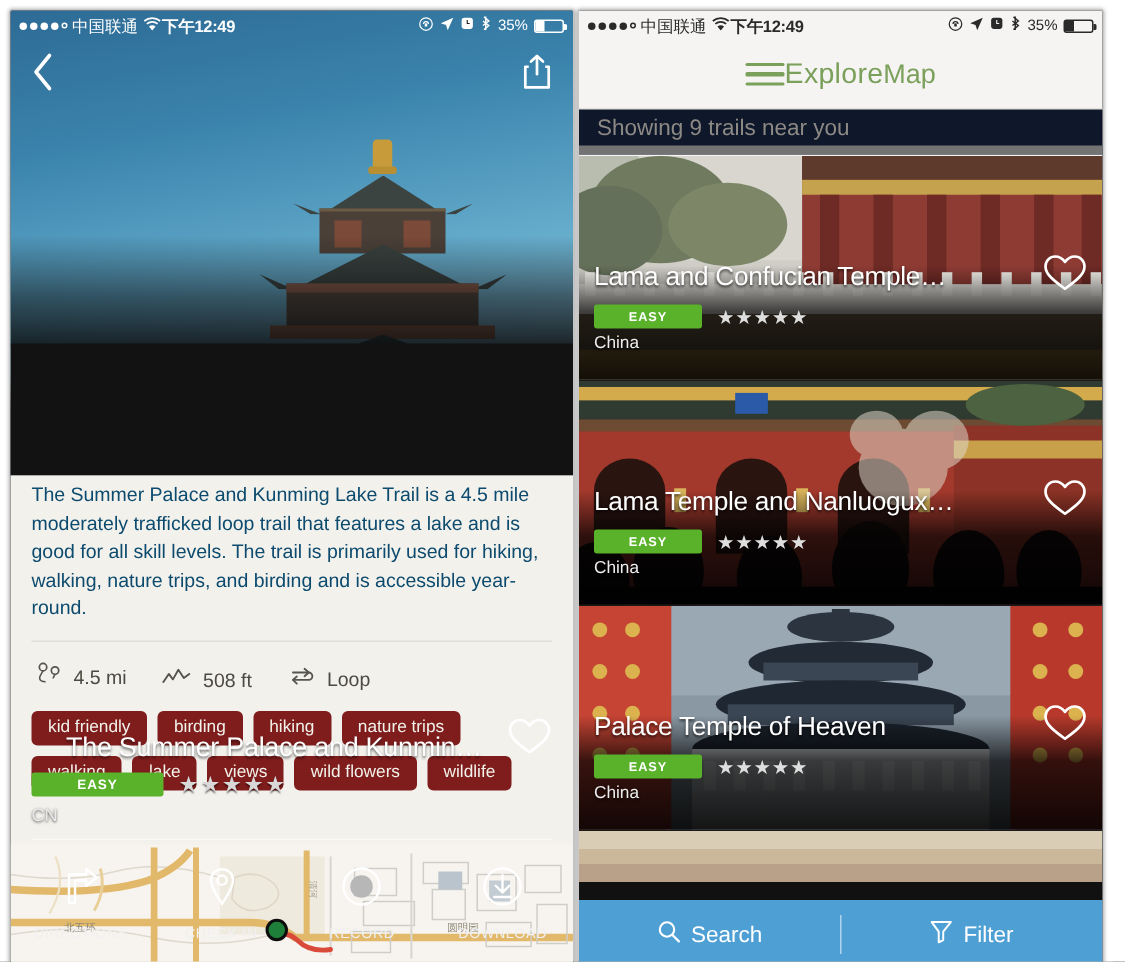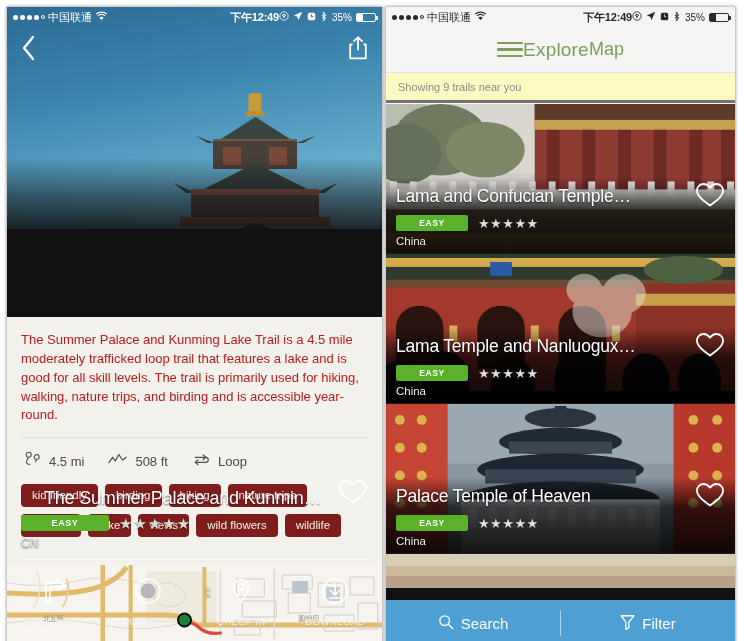--- a/index.html
+++ b/index.html
@@ -29,21 +29,21 @@
     display: flex; align-items: center;
     font-size: 11px; color: #fff;
     padding: 0 6px;
   }
   .sb-left { display: flex; align-items: center; gap: 3px; flex: 0 0 auto; }
   .sb-dots { display: flex; gap: 2px; align-items: center; }
   .sb-dots i { width: 5px; height: 5px; border-radius: 50%; background: #fff; display: block; }
   .sb-dots i.hollow { background: transparent; border: 1px solid #fff; width: 4px; height: 4px; }
   .sb-carrier { font-size: 11px; letter-spacing: 0; }
   .sb-wifi { font-size: 11px; }
-  .sb-time { flex: 1; text-align: right; font-size: 11px; font-weight: bold; letter-spacing: -.2px; }
+  .sb-time { flex: 1; text-align: left; font-size: 11px; font-weight: bold; letter-spacing: -.2px; }
   .sb-right { display: flex; align-items: center; gap: 4px; flex: 0 0 auto; font-size: 10px; }
   .sb-batt {
     width: 20px; height: 9px; border: 1px solid #fff; border-radius: 2px;
     position: relative; display: inline-block;
   }
   .sb-batt::after {
     content:''; position: absolute; right: -3px; top: 2.5px;
     width: 2px; height: 4px; background: #fff; border-radius: 0 1px 1px 0;
   }
   .sb-batt i { display:block; height: 100%; background: #fff; width: 35%; }
@@ -124,51 +124,51 @@
     flex:1; display:flex; flex-direction:column; align-items:center; justify-content:flex-start; gap:7px;
     color:#fff; cursor:pointer;
   }
   .action-label { font-size:9.5px; letter-spacing:.4px; color:#f0f0f0; }
 
   
   .detail-body {
     position:absolute; top:310px; left:0; right:0; bottom:0;
     background:#f2f1ec; overflow:hidden;
   }
-  .desc { padding: 14px 14px 12px 14px; color:#b91c1c; font-size:13px; line-height:1.45; }
+  .desc { padding: 4px 14px 12px 14px; color:#0c4a6e; font-size:13px; line-height:1.45; }
   .hr { height:1px; background:#e0ded6; margin: 0 14px; }
-  .stats { display:flex; align-items:center; gap:24px; padding: 12px 14px 10px 16px; color:#4d4a42; font-size:13px; }
+  .stats { display:flex; align-items:flex-end; gap:24px; padding: 12px 14px 10px 16px; color:#4d4a42; font-size:13px; }
   .stat { display:flex; align-items:center; gap:7px; }
   .tags { display:flex; flex-wrap:wrap; gap:7px; padding: 2px 14px 12px 14px; }
   .tag {
     background:#7f1d1d; color:#f2f2ea; font-size:11.5px;
     padding: 5px 11px; border-radius:4px; cursor:pointer; line-height:1.1;
   }
   .map-strip { position:absolute; left:0; right:0; bottom:0; height:83px; background:#f6f3ee; overflow:hidden; }
   .map-strip svg { display:block; width:100%; height:100%; }
 
   
   .explore { position:relative; width:100%; height:100%; background:#f5f4f2; }
   .ex-nav {
     height: 46px; background:#f5f4f2; display:flex; align-items:center;
     padding: 0 14px; justify-content:center; border-bottom:1px solid #e3e1dd;
   }
   .ham { display:flex; flex-direction:column; gap:4px; cursor:pointer; }
   .ham i { display:block; width:26px; height:2.5px; background:#7ba05b; border-radius:1px; }
   .ex-title { color:#7ba05b; font-size:19px; letter-spacing:.2px; }
   .ex-map { color:#7ba05b; font-size:18px; cursor:pointer; }
   .ex-sub { height: 30px; display:flex; align-items:center; padding: 0 12px;
-            background:#fef9c3; color:#8d8a85; font-size:11px; border-bottom:3px solid #737373; }
+            background:#0f172a; color:#8d8a85; font-size:15px; border-bottom:6px solid #737373; }
 
   .cards { position:absolute; top:97px; left:0; right:0; bottom:46px; overflow:hidden; background:#111; }
   .card { position:relative; height:150px; width:100%; overflow:hidden; border-bottom:1px solid #1a1a1a; }
   .card-img { position:absolute; inset:0; }
   .card-shade { position:absolute; left:0; right:0; bottom:0; height:76px;
                 background: linear-gradient(180deg, rgba(0,0,0,0) 0%, rgba(0,0,0,.72) 40%, rgba(0,0,0,.9) 100%); }
-  .card-info { position:absolute; left:0; right:0; bottom:6px; padding: 0 10px; }
+  .card-info { position:absolute; left:0; right:0; bottom:18px; padding: 0 10px; }
   .card-title-row { display:flex; align-items:center; justify-content:space-between; gap:8px; }
   .card-title { color:#fff; font-size:17.5px; font-weight:400; letter-spacing:-.2px;
                 white-space:nowrap; overflow:hidden; text-overflow:ellipsis; text-shadow:0 1px 2px rgba(0,0,0,.7); }
   .card-badges { display:flex; align-items:center; gap:10px; margin-top:3px; }
   .card-badge { background:#5ab22a; color:#fff; font-size:8.5px; font-weight:bold; letter-spacing:.6px;
                 padding: 3px 0; border-radius:2px; width:72px; text-align:center; }
   .card-stars { display:flex; gap:1px; color:#dedede; font-size:13px; line-height:1; letter-spacing:0.5px; }
   .card-region { color:#ededed; font-size:11.5px; margin-top:4px; text-shadow:0 1px 2px rgba(0,0,0,.7); }
 
   .bottombar {
@@ -292,35 +292,35 @@
         <div class="action">
           <span>
             <svg width="28" height="28" viewBox="0 0 28 28">
                 <path d="M6 25V6h11.5V2.5L24.5 8l-7 5.5V10H10v15z" stroke="#fff" stroke-width="1.6" fill="none" stroke-linejoin="round"></path>
               </svg>
           </span>
           <span class="action-label">DIRECTIONS</span>
         </div>
         <div class="action">
           <span>
+            <svg width="26" height="28" viewBox="0 0 26 28">
+                <path d="M13 2.5c-4.1 0-7.4 3.2-7.4 7.2 0 5.4 7.4 15.8 7.4 15.8S20.4 15.1 20.4 9.7c0-4-3.3-7.2-7.4-7.2z" stroke="#fff" stroke-width="1.6" fill="none"></path>
+                <circle cx="13" cy="9.8" r="3.1" stroke="#fff" stroke-width="1.6" fill="none"></circle>
+              </svg>
+          </span>
+          <span class="action-label">CHECK IN</span>
+        </div>
+        <div class="action">
+          <span>
             <svg width="28" height="28" viewBox="0 0 28 28">
                 <circle cx="14" cy="14" r="12" stroke="#fff" stroke-width="1.6" fill="none"></circle>
                 <circle cx="14" cy="14" r="7.5" fill="#b7b7b7"></circle>
               </svg>
           </span>
           <span class="action-label">RECORD</span>
-        </div>
-        <div class="action">
-          <span>
-            <svg width="26" height="28" viewBox="0 0 26 28">
-                <path d="M13 2.5c-4.1 0-7.4 3.2-7.4 7.2 0 5.4 7.4 15.8 7.4 15.8S20.4 15.1 20.4 9.7c0-4-3.3-7.2-7.4-7.2z" stroke="#fff" stroke-width="1.6" fill="none"></path>
-                <circle cx="13" cy="9.8" r="3.1" stroke="#fff" stroke-width="1.6" fill="none"></circle>
-              </svg>
-          </span>
-          <span class="action-label">CHECK IN</span>
         </div>
         <div class="action">
           <span>
             <svg width="28" height="28" viewBox="0 0 28 28">
                 <circle cx="14" cy="14" r="12" stroke="#fff" stroke-width="1.6" fill="none"></circle>
                 <path d="M14 6.5v11M9.5 13.5 14 18l4.5-4.5M8.5 21h11" stroke="#fff" stroke-width="1.6" fill="none" stroke-linecap="round" stroke-linejoin="round"></path>
               </svg>
           </span>
           <span class="action-label">DOWNLOAD</span>
         </div>

